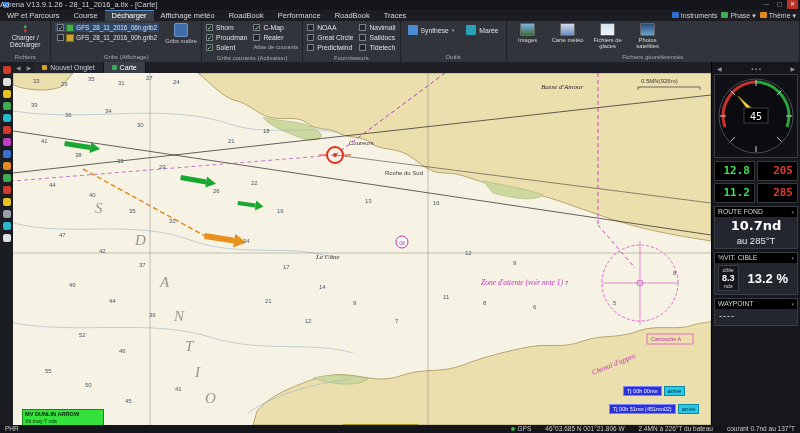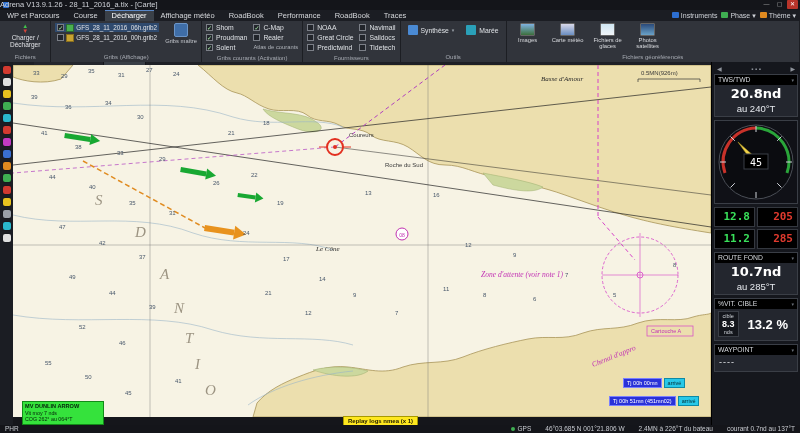--- a/index.html
+++ b/index.html
@@ -57,21 +57,21 @@
     display:flex;flex-direction:column;align-items:center;gap:4px;padding-top:4px;box-sizing:border-box;}
   .tbi{width:8px;height:8px;border-radius:2px;box-shadow:0 0 1px #000;}
   
   #chartcol{position:absolute;left:13px;top:62px;width:698px;height:363px;background:#15161b;}
   #tabbar{position:absolute;left:0;top:0;width:698px;height:11px;background:#1e2026;display:flex;align-items:center;}
   .tabarrow{color:#8a8f97;font-size:6px;padding:0 3px;}
   .tab{display:flex;align-items:center;gap:3px;height:11px;padding:0 8px;font-size:7px;color:#c9ccd2;background:#24262d;border-right:1px solid #15161b;}
   .tab.act{background:#3a3f47;color:#fff;}
   .tabdot{width:5px;height:5px;border-radius:1px;background:#d8a020;}
   .tabdot.map{background:#3fae52;}
-  #chartwrap{position:absolute;left:0;top:3px;width:698px;height:352px;}
+  #chartwrap{position:absolute;left:0;top:11px;width:698px;height:352px;}
   #chart-svg{display:block;}
   .snd{font-size:6px;fill:#49586b;font-family:"Liberation Sans",sans-serif;}
   .lbl{font-size:6.3px;fill:#3a3a3a;font-family:"Liberation Sans",sans-serif;}
   .lbl.ser{font-size:7px;font-style:italic;font-family:"Liberation Serif",serif;fill:#2a2a2a;}
   .lbl.mag{font-size:7.5px;font-style:italic;font-family:"Liberation Serif",serif;fill:#c232b4;}
   .lbl.magsm{font-size:5.5px;fill:#c232b4;}
   .lbl.sm{font-size:6px;}
   .bigletter{font-size:15px;font-style:italic;font-family:"Liberation Serif",serif;fill:#8d8472;opacity:.85;}
   
   .chip{position:absolute;box-sizing:border-box;white-space:nowrap;}
@@ -493,28 +493,20 @@
   </div>
 </div>
 
 <div id="rightpanel">
   <div id="rp-top">
     <span>◀</span>
     <span>▪ ▪ ▪</span>
     <span>▶</span>
   </div>
 
-  <div class="inst">
-    <div class="ihead">
-        <span>TWS/TWD</span>
-        <span class="hcar">▾</span>
-      </div>
-    <div class="ival">20.8nd</div>
-    <div class="isub">au 240°T</div>
-  </div>
 
   <div id="gaugebox">
     <svg width="78" height="78" viewBox="0 0 78 78" xmlns="http://www.w3.org/2000/svg">
       <circle cx="39" cy="39" r="37" fill="#0b0c10" stroke="#4a4e56" stroke-width="1"></circle>
       <path d="M8,50 A34,34 0 0 1 39,5" stroke="#c8322a" stroke-width="3" fill="none"></path>
       <path d="M39,5 A34,34 0 0 1 70,50" stroke="#2aa53a" stroke-width="3" fill="none"></path>
       <g stroke="#cfd3d9" stroke-width="1">
         <line x1="39" y1="3" x2="39" y2="9"></line>
           <line x1="39" y1="69" x2="39" y2="75"></line>
         <line x1="3" y1="39" x2="9" y2="39"></line>

